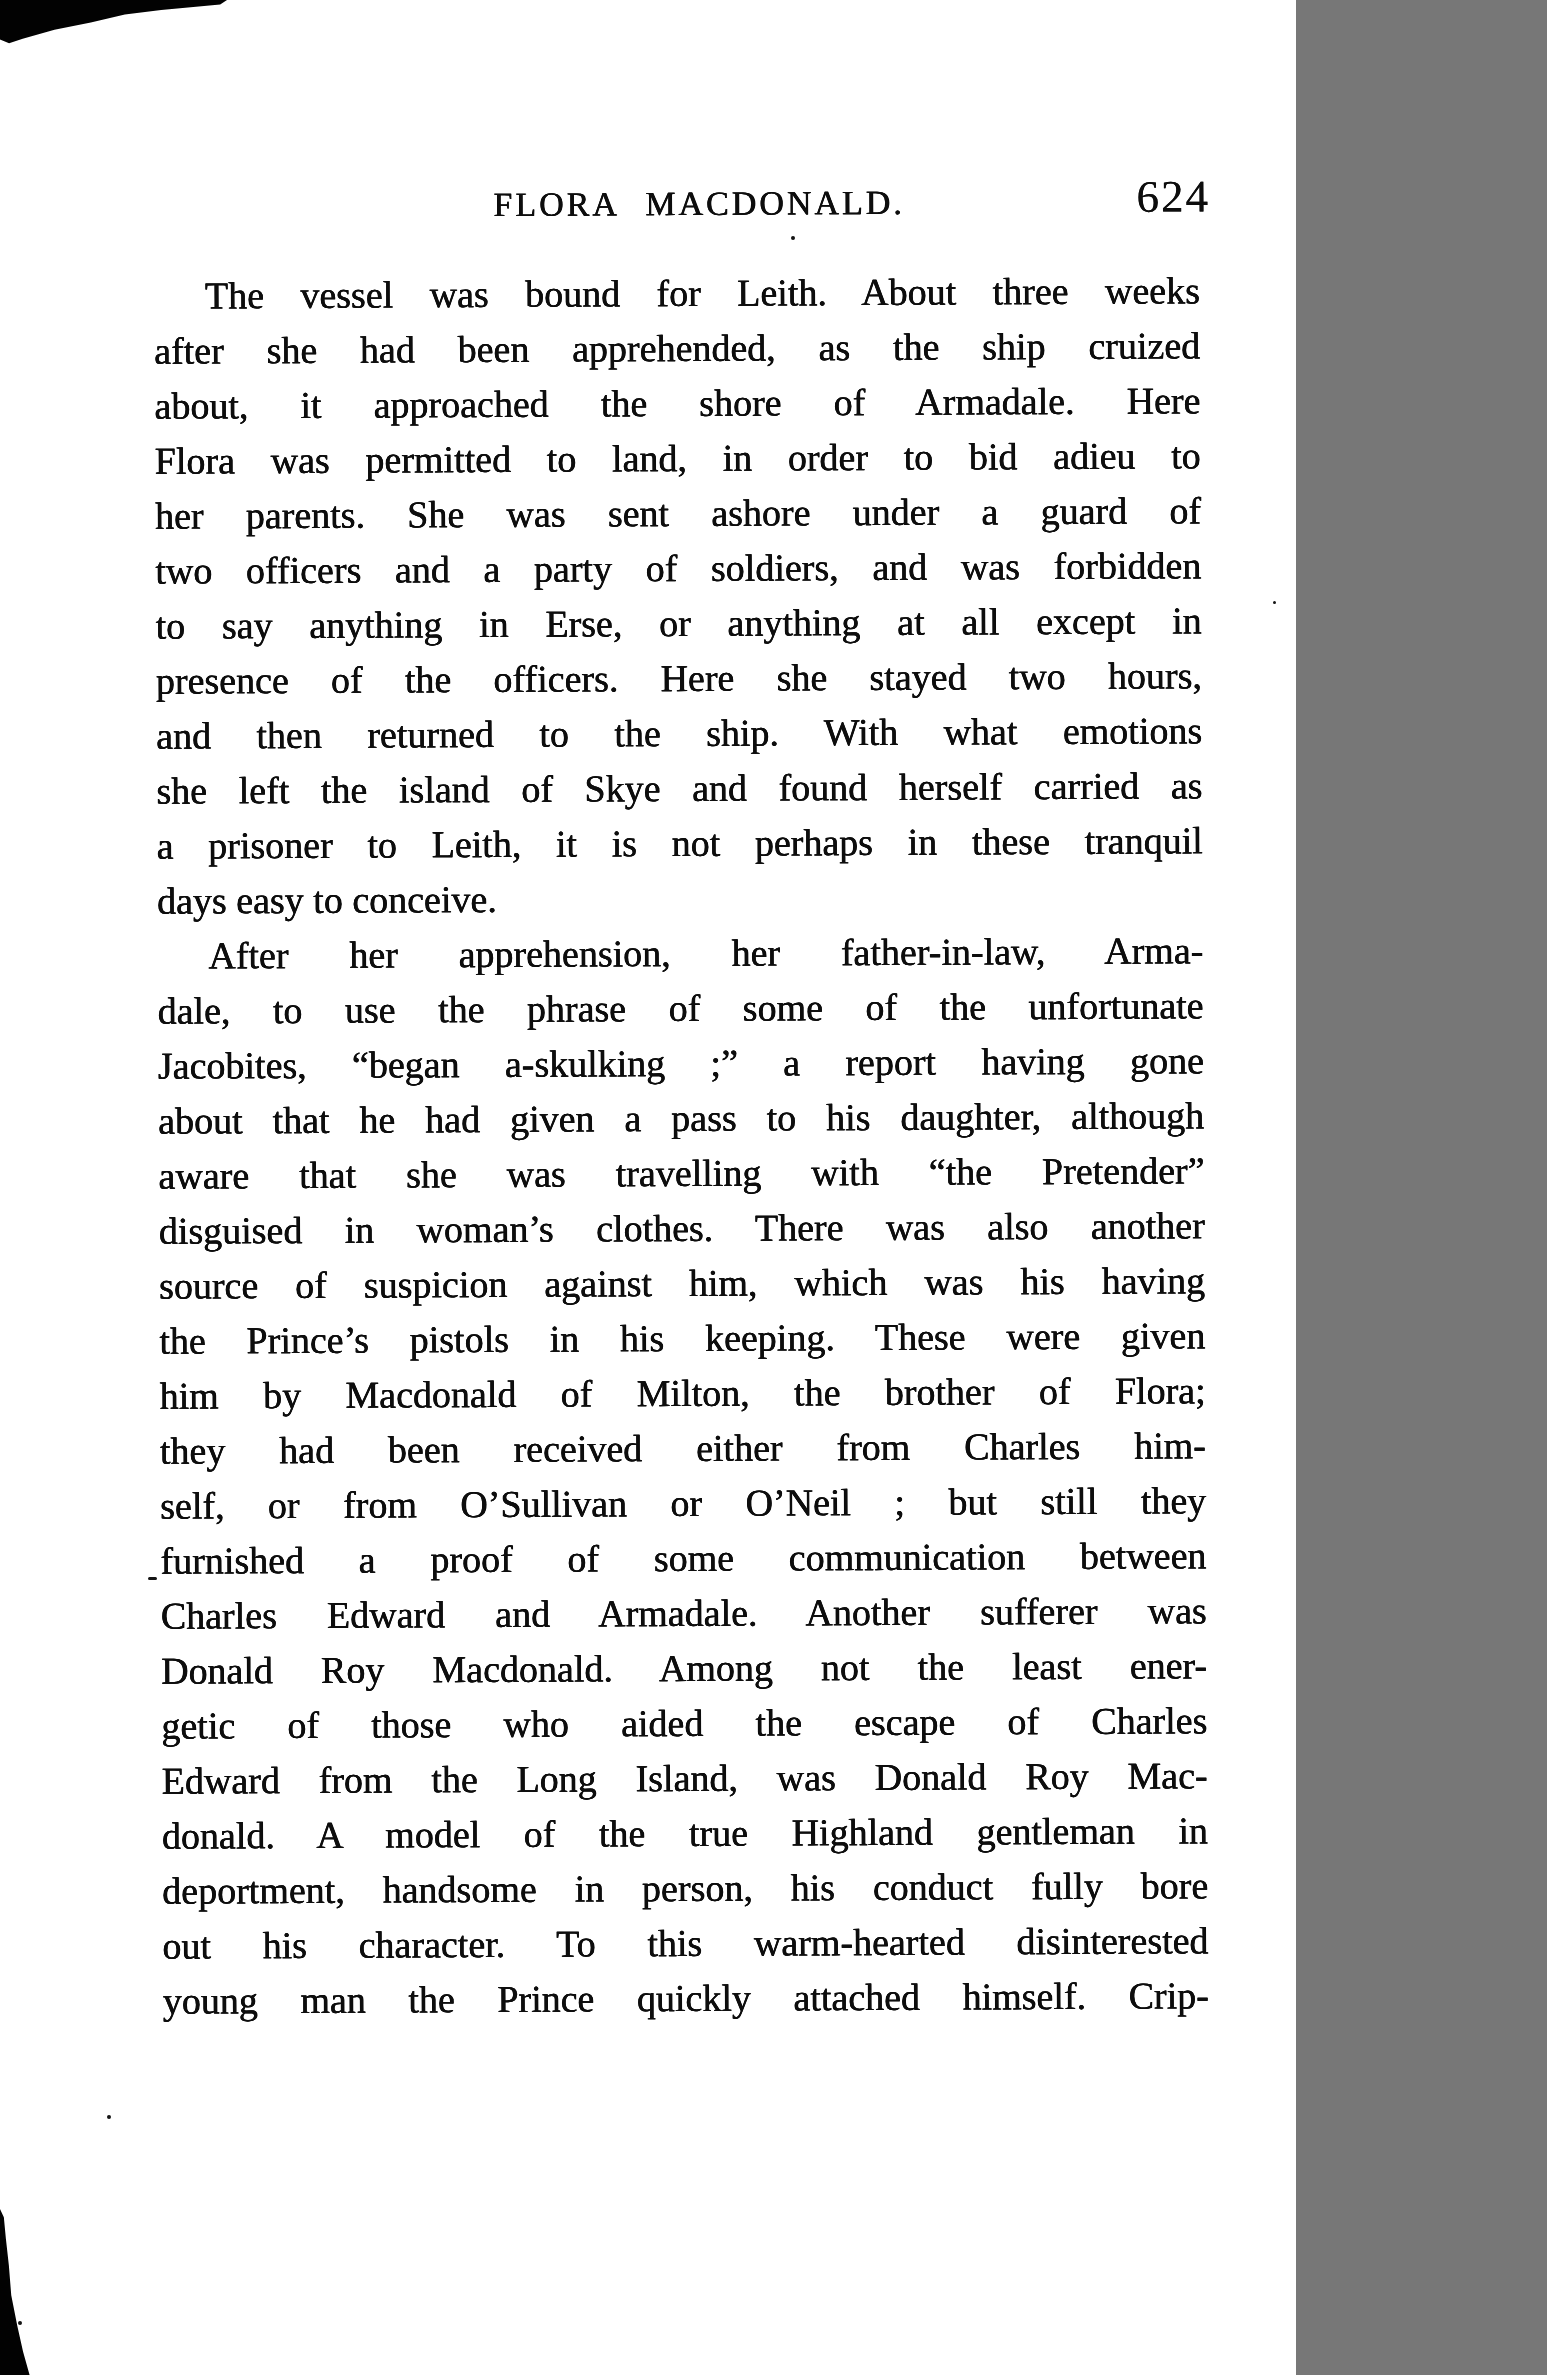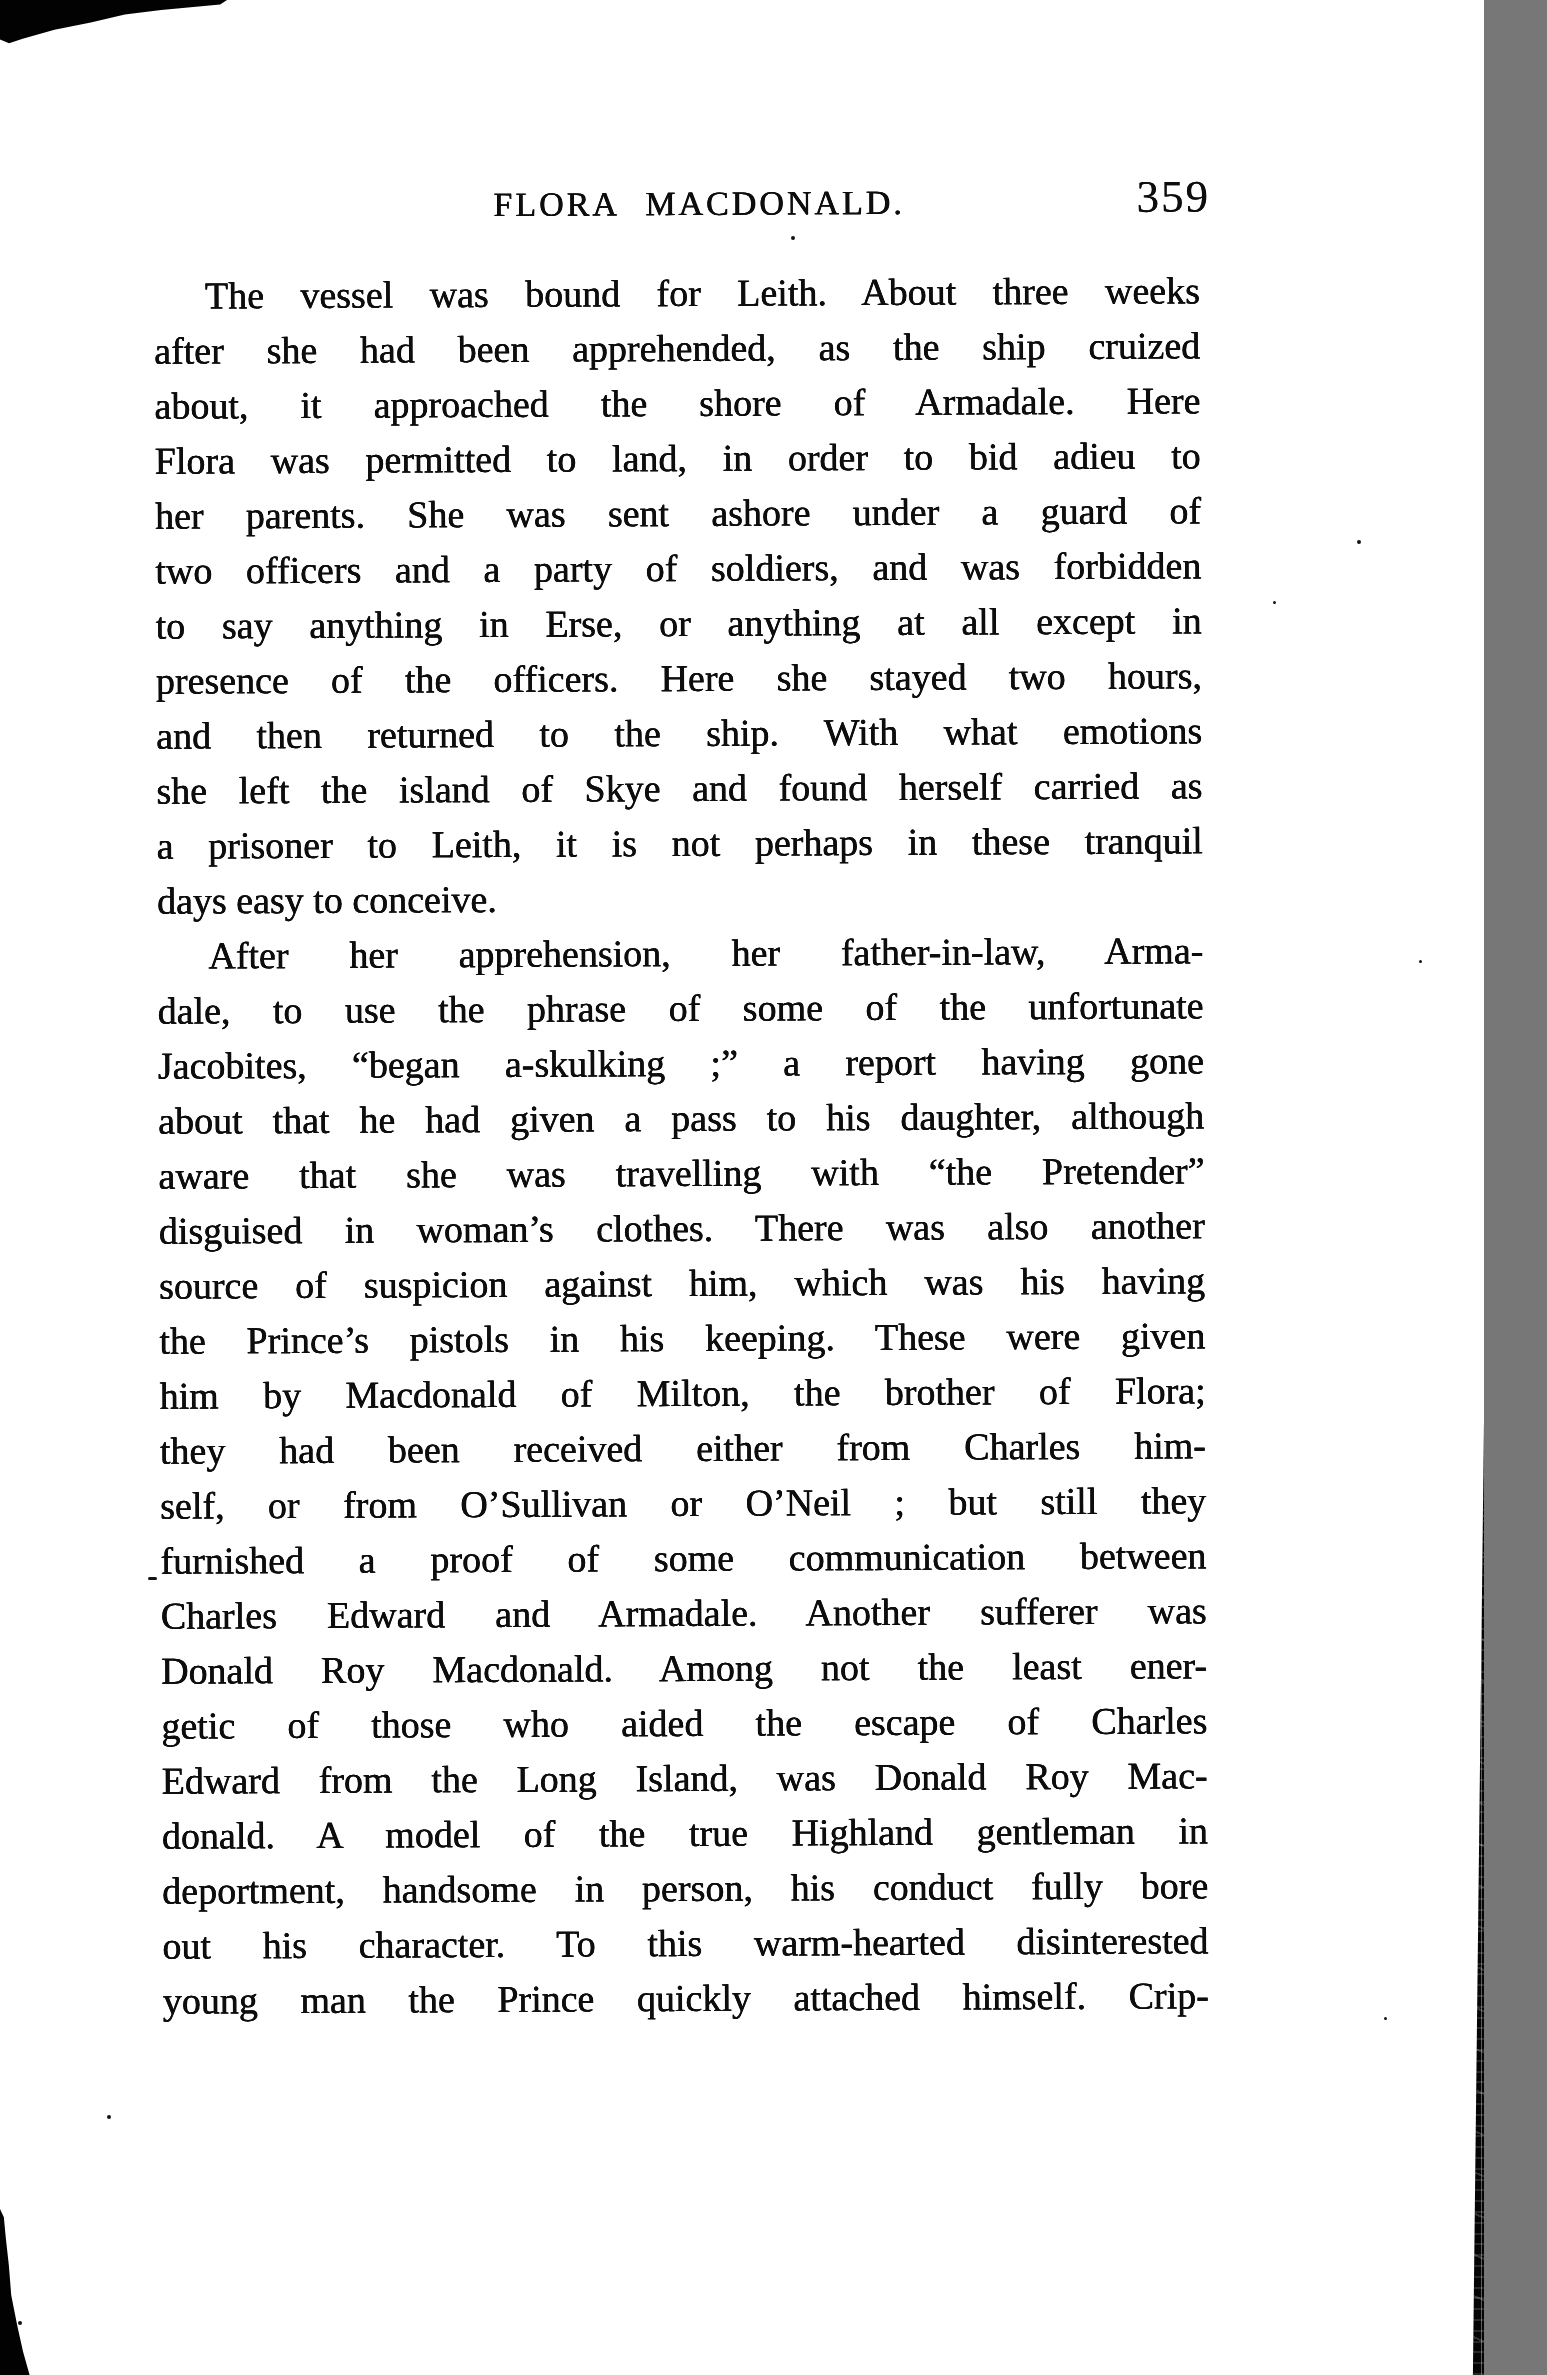--- a/index.html
+++ b/index.html
@@ -1,18 +1,18 @@
 <!DOCTYPE html>
 <html><head>
 <meta charset="utf-8">
 <style>
   html,body{margin:0;padding:0;background:#777;}
   .page{
     position:relative;
-    width:1484px;height:2375px;
+    width:1296px;height:2375px;
     background:#fff;
     overflow:hidden;
     font-family:"Liberation Serif", serif;
     color:#0d0d0d;
   }
   .content{
     position:absolute;inset:0;
     transform:rotate(-0.3deg);
     transform-origin:690px 1084px;
   }
@@ -72,21 +72,21 @@
 </style>
 </head>
 <body>
 
 <div class="page">
 
   <div class="content">
 
     <div class="running-head">
       <span class="head-title">FLORA MACDONALD.</span>
-      <span class="page-number">359</span>
+      <span class="page-number">624</span>
     </div>
 
     <div class="text-block">
         <div class="line indent">The vessel was bound for Leith.  About three weeks</div>
         <div class="line">after she had been apprehended, as the ship cruized</div>
         <div class="line">about, it approached the shore of Armadale.  Here</div>
         <div class="line">Flora was permitted to land, in order to bid adieu to</div>
         <div class="line">her parents.  She was sent ashore under a guard of</div>
         <div class="line">two officers and a party of soldiers, and was forbidden</div>
         <div class="line">to say anything in Erse, or anything at all except in</div>

